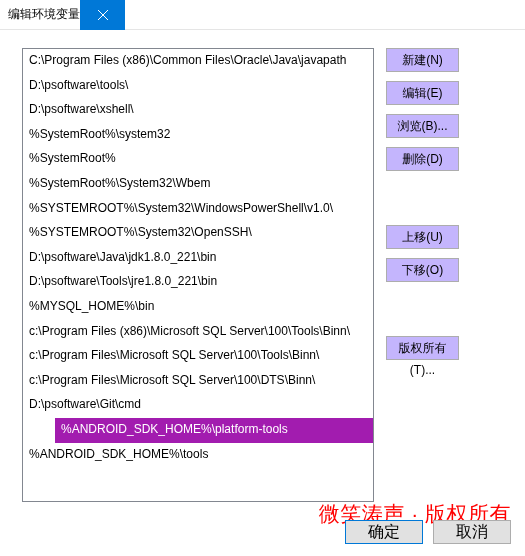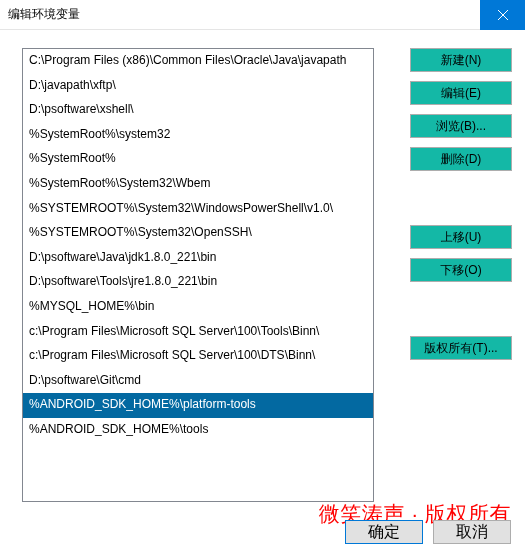--- a/index.html
+++ b/index.html
@@ -1,26 +1,26 @@
 <!DOCTYPE html>
 <html><head>
 <meta charset="utf-8">
 <style>
 * { margin: 0; padding: 0; box-sizing: border-box; font-family: "Microsoft YaHei", "Segoe UI", Tahoma, sans-serif; font-size: 12px; }
 body { background: #fff; width: 525px; height: 556px; overflow: hidden; }
-.titlebar { background: #fff; height: 30px; display: flex; align-items: center; justify-content: space-between; border-bottom: 1px solid #e5e5e5; }
+.titlebar { background: #fff; height: 30px; display: flex; align-items: center; border-bottom: 1px solid #e5e5e5; }
 .titlebar .title { padding-left: 8px; color: #000; }
 .titlebar .close { width: 45px; height: 30px; background: #0078d7; display: flex; align-items: center; justify-content: center; color: #fff; cursor: pointer; }
 .titlebar .close svg { width: 10px; height: 10px; }
 .content { display: flex; padding: 18px 14px 6px 22px; height: 476px; }
 .listbox { width: 352px; height: 454px; border: 1px solid #828790; background: #fff; overflow: hidden; }
 .listbox .item { padding: 4px 6px 5px 6px; color: #000; white-space: nowrap; overflow: hidden; text-overflow: clip; line-height: 1.3; cursor: default; }
-.listbox .item.selected { background: #0369a1; color: #fff; }
+.listbox .item.selected { background: #a21caf; color: #fff; margin-left: 32px; }
 .buttons { width: 79px; margin-left: 12px; display: flex; flex-direction: column; }
-.buttons button { width: 102px; height: 24px; border: 1px solid #adadad; background: #14b8a6; color: #000; cursor: pointer; text-align: center; font-size: 12px; padding: 0; line-height: 22px; margin-left: 24px; }
+.buttons button { width: 73px; height: 24px; border: 1px solid #adadad; background: #c4b5fd; color: #000; cursor: pointer; text-align: center; font-size: 12px; padding: 0; line-height: 22px; }
 .gap-sm { height: 9px; }
 .gap-lg { height: 54px; }
 .footer { position: relative; height: 50px; text-decoration: underline; }
 .watermark { position: absolute; right: 14px; top: -6px; color: #ff0202; font-size: 21px; font-weight: 420; letter-spacing: 0.5px; white-space: nowrap; }
 .footer-btns { position: absolute; right: 14px; bottom: 12px; display: flex; gap: 10px; }
 .footer-btns button { width: 78px; height: 24px; border: 1px solid #adadad; background: #e1e1e1; cursor: pointer; font-size: 16px; }
 .footer-btns button.primary { border-color: #0078d7; }
 </style>
 </head>
 <body>
@@ -31,30 +31,31 @@
     <svg viewBox="0 0 10 10">
         <line x1="0" y1="0" x2="10" y2="10" stroke="#fff" stroke-width="1"></line>
         <line x1="10" y1="0" x2="0" y2="10" stroke="#fff" stroke-width="1"></line>
       </svg>
   </div>
 </div>
 
 <div class="content">
   <div class="listbox" id="listbox">
       <div class="item">C:\Program Files (x86)\Common Files\Oracle\Java\javapath</div>
-      <div class="item">D:\javapath\xftp\</div>
+      <div class="item">D:\psoftware\tools\</div>
       <div class="item">D:\psoftware\xshell\</div>
       <div class="item">%SystemRoot%\system32</div>
       <div class="item">%SystemRoot%</div>
       <div class="item">%SystemRoot%\System32\Wbem</div>
       <div class="item">%SYSTEMROOT%\System32\WindowsPowerShell\v1.0\</div>
       <div class="item">%SYSTEMROOT%\System32\OpenSSH\</div>
       <div class="item">D:\psoftware\Java\jdk1.8.0_221\bin</div>
       <div class="item">D:\psoftware\Tools\jre1.8.0_221\bin</div>
       <div class="item">%MYSQL_HOME%\bin</div>
+      <div class="item">c:\Program Files (x86)\Microsoft SQL Server\100\Tools\Binn\</div>
       <div class="item">c:\Program Files\Microsoft SQL Server\100\Tools\Binn\</div>
       <div class="item">c:\Program Files\Microsoft SQL Server\100\DTS\Binn\</div>
       <div class="item">D:\psoftware\Git\cmd</div>
       <div class="item selected">%ANDROID_SDK_HOME%\platform-tools</div>
       <div class="item">%ANDROID_SDK_HOME%\tools</div>
     </div>
   <div class="buttons">
     <button>新建(N)</button>
     <div class="gap-sm"></div>
     <button>编辑(E)</button>

